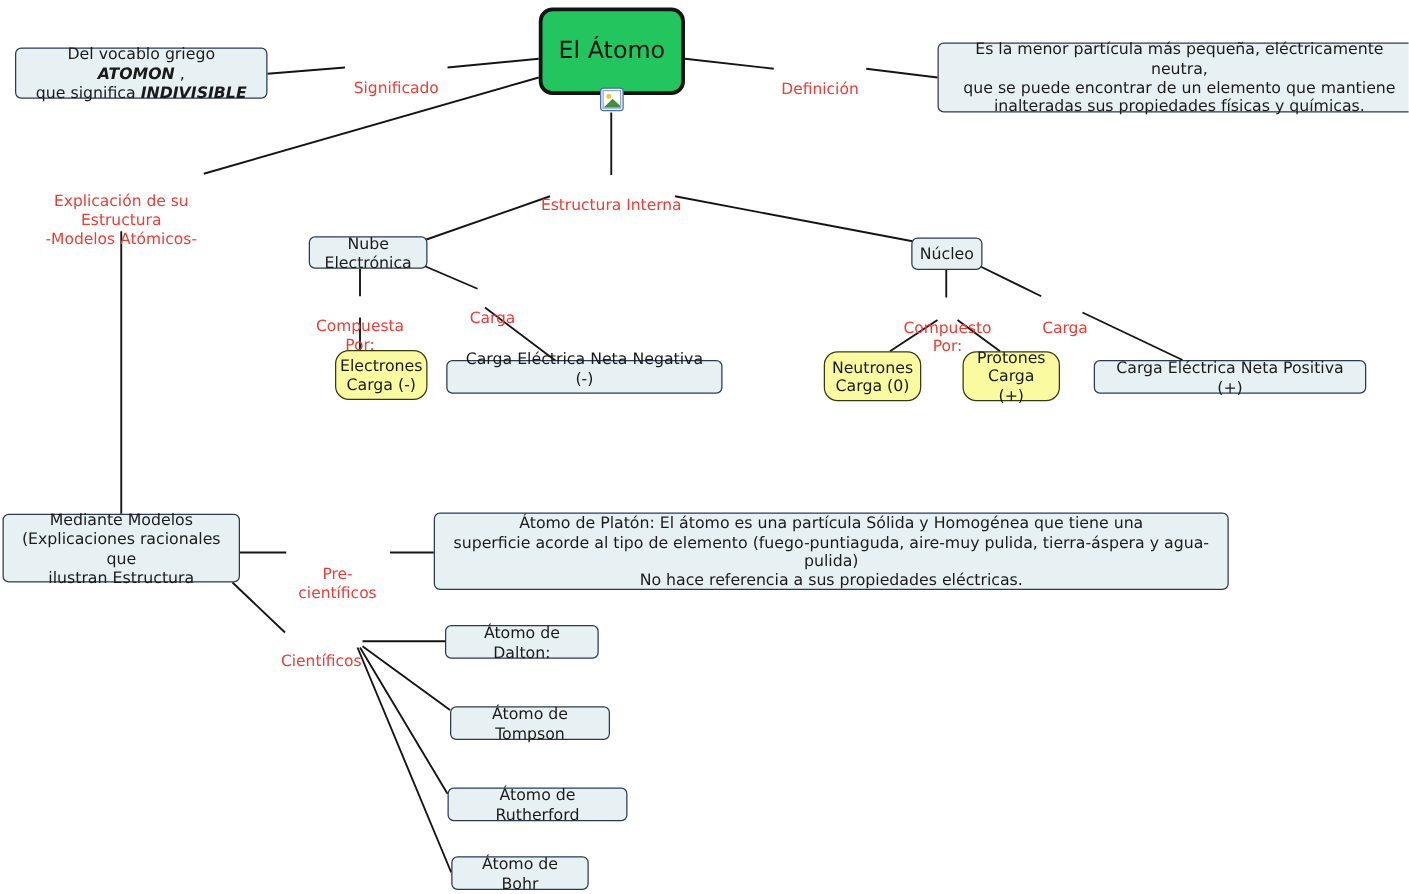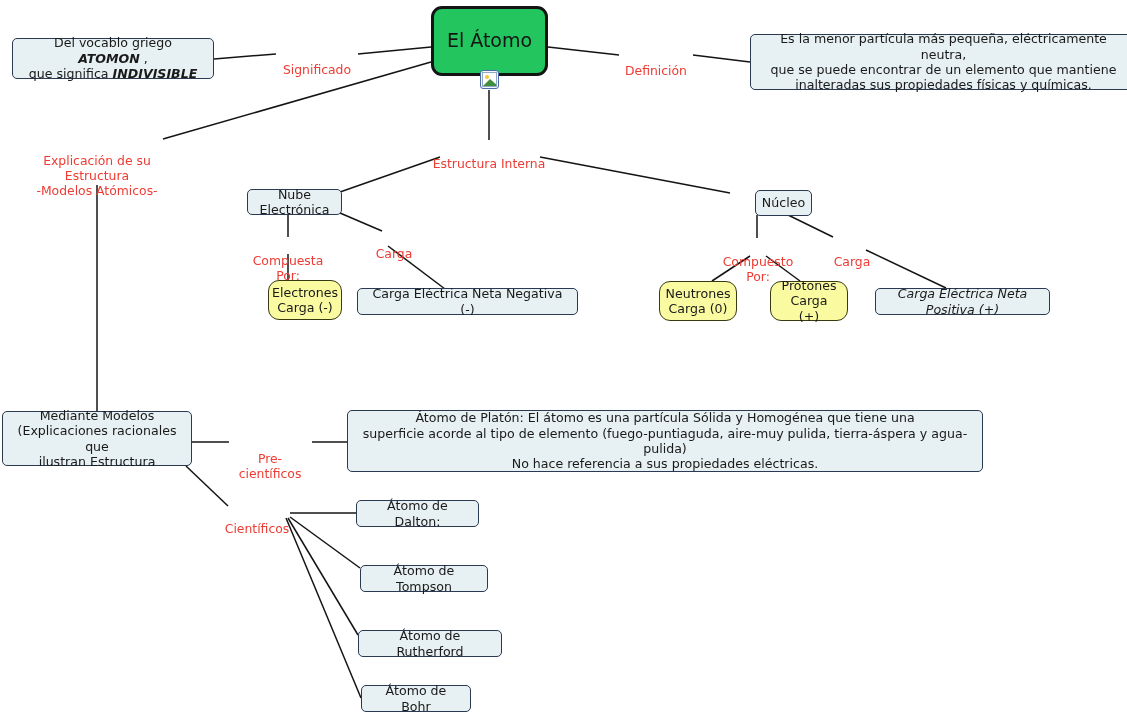--- a/index.html
+++ b/index.html
@@ -181,44 +181,44 @@
   <div class="node box" style="left:750px; top:34px; width:387px; height:56px;">
     <span>Es la menor partícula más pequeña, eléctricamente neutra,
 que se puede encontrar de un elemento que mantiene
 inalteradas sus propiedades físicas y químicas.</span>
   </div>
 
   <div class="node box" style="left:247px; top:189px; width:95px; height:26px;">
     <span>Nube Electrónica</span>
   </div>
 
-  <div class="node box" style="left:729px; top:190px; width:57px; height:26px;margin-left:26px;">
+  <div class="node box" style="left:729px; top:190px; width:57px; height:26px;">
     <span>Núcleo</span>
   </div>
 
   <div class="node yellow" style="left:251px; top:280px; width:74px; height:40px;margin-left:17px;">
     <span>Electrones
 Carga (-)</span>
   </div>
 
-  <div class="node box" style="left:357px; top:288px; width:221px; height:27px;">
+  <div class="node box" style="left:357px; top:288px; width:221px; height:27px;align-items:flex-end;">
     <span>Carga Eléctrica Neta Negativa (-)</span>
   </div>
 
   <div class="node yellow" style="left:659px; top:281px; width:78px; height:40px;">
     <span>Neutrones
 Carga (0)</span>
   </div>
 
   <div class="node yellow" style="left:770px; top:281px; width:78px; height:40px;">
     <span>Protones
 Carga (+)</span>
   </div>
 
-  <div class="node box" style="left:875px; top:288px; width:175px; height:27px;font-style:italic;">
+  <div class="node box" style="left:875px; top:288px; width:218px; height:27px;">
     <span>Carga Eléctrica Neta Positiva (+)</span>
   </div>
 
   <div class="node box" style="left:2px; top:411px; width:190px; height:55px;text-align:center;">
     <span>Mediante Modelos
 (Explicaciones racionales que
 ilustran Estructura</span>
   </div>
 
   <div class="node box" style="left:347px; top:410px; width:636px; height:62px;">

